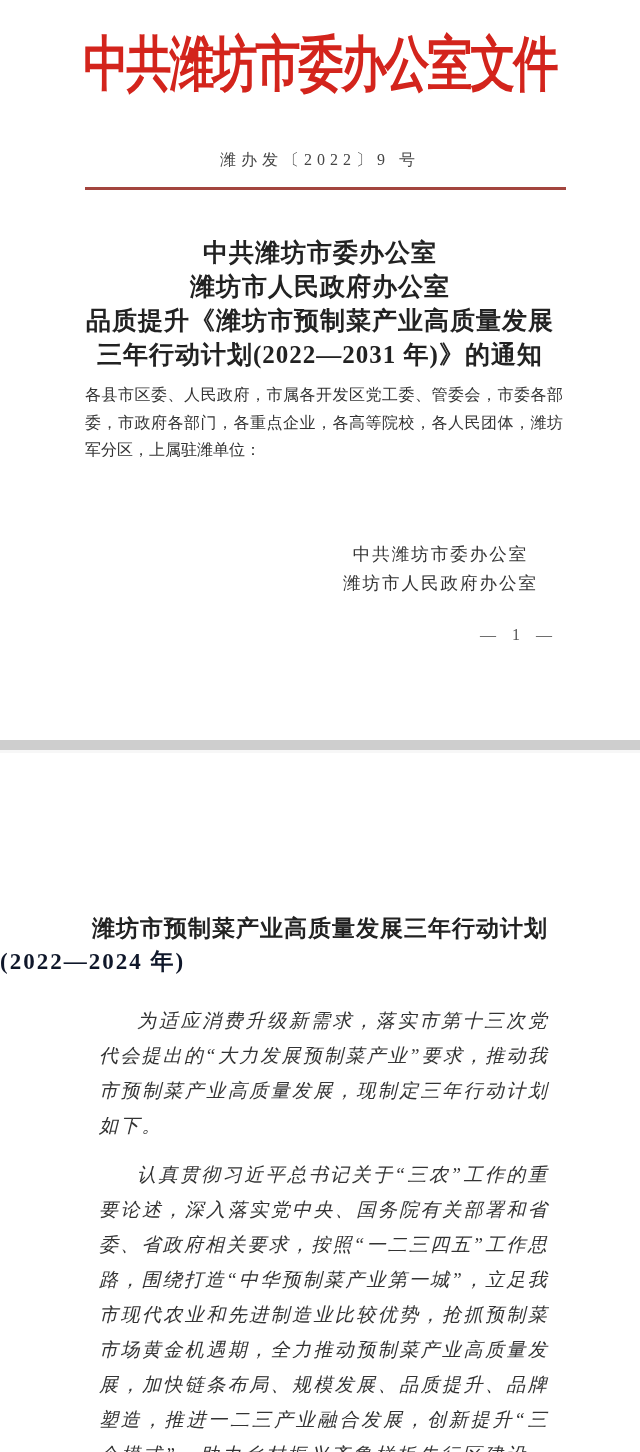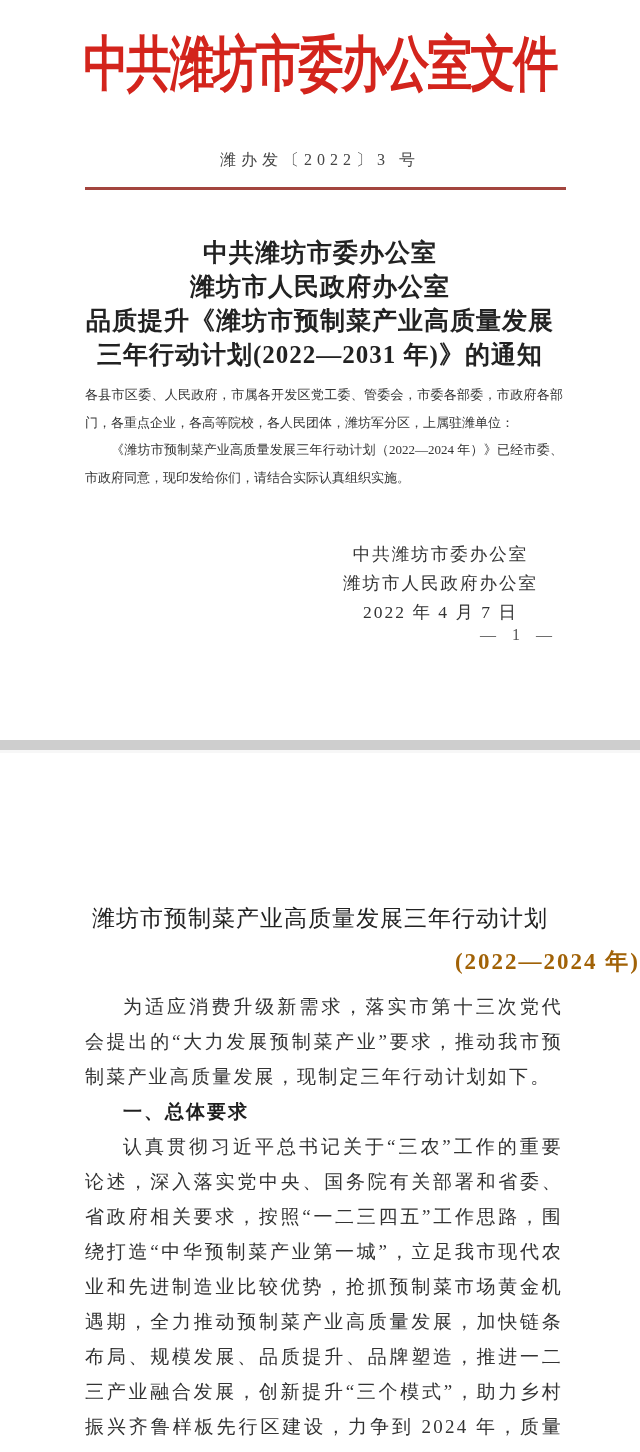--- a/index.html
+++ b/index.html
@@ -65,21 +65,21 @@
     font-size: 25px;
     font-weight: bold;
     line-height: 34px;
     color: #222222;
     letter-spacing: 1px;
   }
   .p1-body {
     position: absolute;
     top: 381px; left: 85px;
     width: 478px;
-    font-size: 13px;
+    font-size: 16px;
     line-height: 27.5px;
     text-align: justify;
     color: #333333;
   }
   .p1-body p { margin: 0; }
   .p1-body p.indent { text-indent: 2em; }
   .signature-block {
     position: absolute;
     top: 540px; right: 102px;
     text-align: center;
@@ -109,100 +109,97 @@
 
   
   .page2 {
     position: absolute;
     top: 753px; left: 0;
     width: 640px; height: 699px;
     background: #ffffff;
   }
   .p2-title {
     position: absolute;
-    top: 150px; left: 0;
+    top: 160px; left: 0;
     width: 100%;
     text-align: center;
     font-size: 23px;
-    font-weight: normal;
+    font-weight: bold;
     color: #222222;
     letter-spacing: 1px;
     white-space: nowrap;
   }
   .p2-subtitle {
     position: absolute;
     top: 193px; left: 0;
     width: 100%;
-    text-align: right;
+    text-align: left;
     font-size: 23px;
     font-weight: bold;
-    color: #a16207;
+    color: #0f172a;
     letter-spacing: 2px;
     white-space: nowrap;
   }
   .p2-body {
     position: absolute;
     top: 236px; left: 85px;
     width: 478px;
     font-size: 19px;
     line-height: 35px;
     letter-spacing: 2.2px;
     text-align: justify;
     color: #333333;
   }
-  .p2-body p { margin: 0; text-indent: 2em; }
+  .p2-body p { margin: 14px; text-indent: 2em; font-style: italic; }
   .p2-body .section-heading {
     font-family: "Liberation Sans", "DejaVu Sans", sans-serif;
     font-weight: bold;
     color: #1e1e1e;
     letter-spacing: 2px;
   }
 </style>
 </head>
 <body>
 
 <div class="document">
 
   <div class="page1">
 
     <div class="red-header">中共潍坊市委办公室文件</div>
 
-    <div class="doc-number">潍办发〔2022〕3 号</div>
+    <div class="doc-number">潍办发〔2022〕9 号</div>
 
     <div class="red-rule"></div>
 
     <div class="title-block">
       <div>中共潍坊市委办公室</div>
       <div>潍坊市人民政府办公室</div>
       <div>品质提升《潍坊市预制菜产业高质量发展</div>
       <div>三年行动计划(2022—2031 年)》的通知</div>
     </div>
 
     <div class="p1-body">
       <p>各县市区委、人民政府，市属各开发区党工委、管委会，市委各部委，市政府各部门，各重点企业，各高等院校，各人民团体，潍坊军分区，上属驻潍单位：</p>
-      <p class="indent">《潍坊市预制菜产业高质量发展三年行动计划（2022—2024 年）》已经市委、市政府同意，现印发给你们，请结合实际认真组织实施。</p>
     </div>
 
     <div class="signature-block">
       <div>中共潍坊市委办公室</div>
       <div>潍坊市人民政府办公室</div>
-      <div>2022 年 4 月 7 日</div>
     </div>
 
     <div class="page-number">— 1 —</div>
   </div>
 
   <div class="page-divider"></div>
 
   <div class="page2">
 
     <div class="p2-title">潍坊市预制菜产业高质量发展三年行动计划</div>
 
     <div class="p2-subtitle">(2022—2024 年)</div>
 
     <div class="p2-body">
       <p>为适应消费升级新需求，落实市第十三次党代会提出的“大力发展预制菜产业”要求，推动我市预制菜产业高质量发展，现制定三年行动计划如下。</p>
-      <p class="section-heading">一、总体要求</p>
       <p>认真贯彻习近平总书记关于“三农”工作的重要论述，深入落实党中央、国务院有关部署和省委、省政府相关要求，按照“一二三四五”工作思路，围绕打造“中华预制菜产业第一城”，立足我市现代农业和先进制造业比较优势，抢抓预制菜市场黄金机遇期，全力推动预制菜产业高质量发展，加快链条布局、规模发展、品质提升、品牌塑造，推进一二三产业融合发展，创新提升“三个模式”，助力乡村振兴齐鲁样板先行区建设，力争到 2024 年，质量效益好、规模总量大、产品结构优、符合消费升级趋势的预制菜产业体系初步建立，全市预制菜市场主体数量达到 3000 家左右，预制菜全产业链规模突破 3000 亿元。</p>
     </div>
   </div>
 
 </div>
 
 </body></html>

